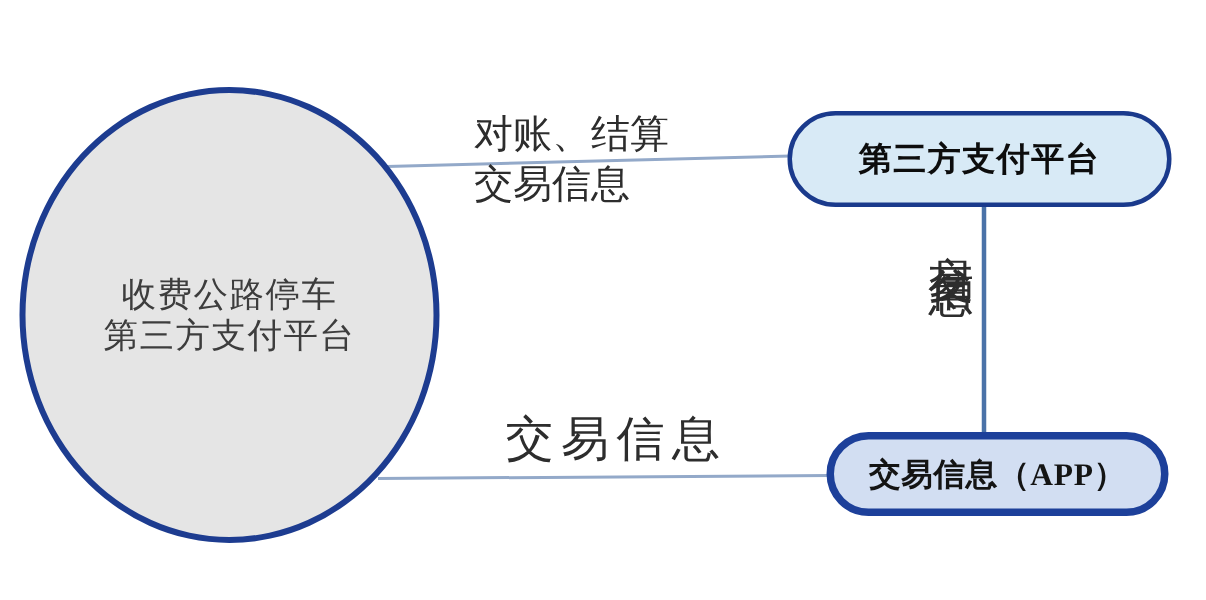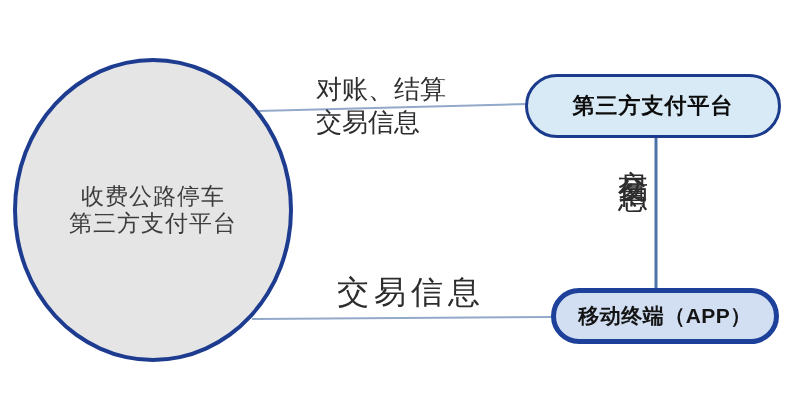--- a/index.html
+++ b/index.html
@@ -22,20 +22,21 @@
     width: 804px;
     height: 400px;
   }
   .node {
     position: absolute;
     box-sizing: border-box;
     display: flex;
     align-items: center;
     justify-content: center;
     text-align: center;
+    font-family: Liberation Serif, serif;
   }
   #system-ellipse {
     left: 13px;
     top: 58px;
     width: 280px;
     height: 304px;
     border: 4px solid #1d3c90;
     border-radius: 50%;
     background: #e5e5e5;
   }
@@ -116,21 +117,21 @@
       <div>收费公路停车</div>
       <div>第三方支付平台</div>
     </div>
   </div>
 
   <div class="node" id="payment-platform-node">
     <span>第三方支付平台</span>
   </div>
 
   <div class="node" id="mobile-terminal-node">
-    <span>移动终端（APP）</span>
+    <span>交易信息（APP）</span>
   </div>
 
   <div class="edge-label" id="top-edge-label">
     <div>对账、结算</div>
     <div>交易信息</div>
   </div>
 
   <div class="edge-label" id="vertical-edge-label">交易信息</div>
 
   <div class="edge-label" id="bottom-edge-label">交易信息</div>

